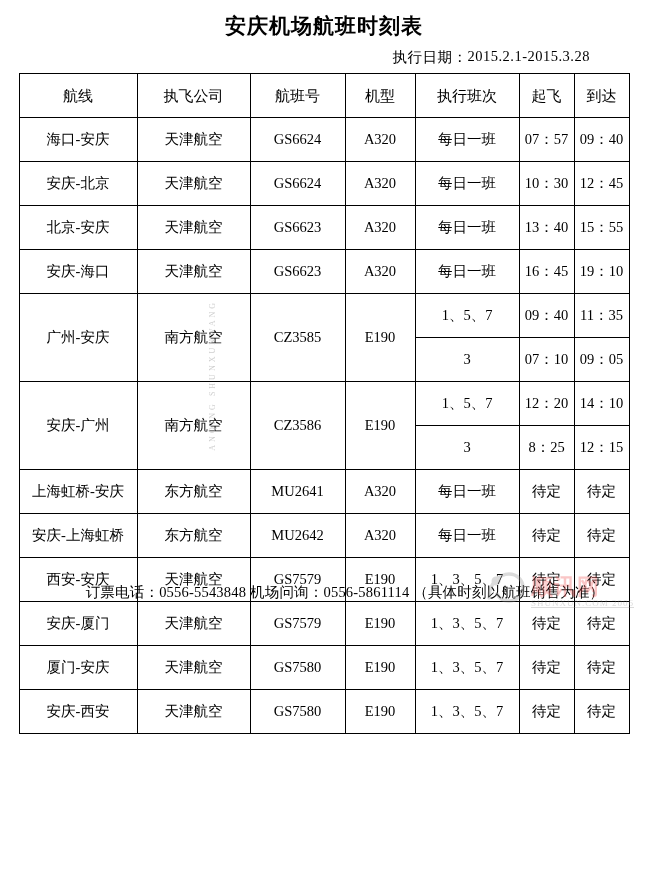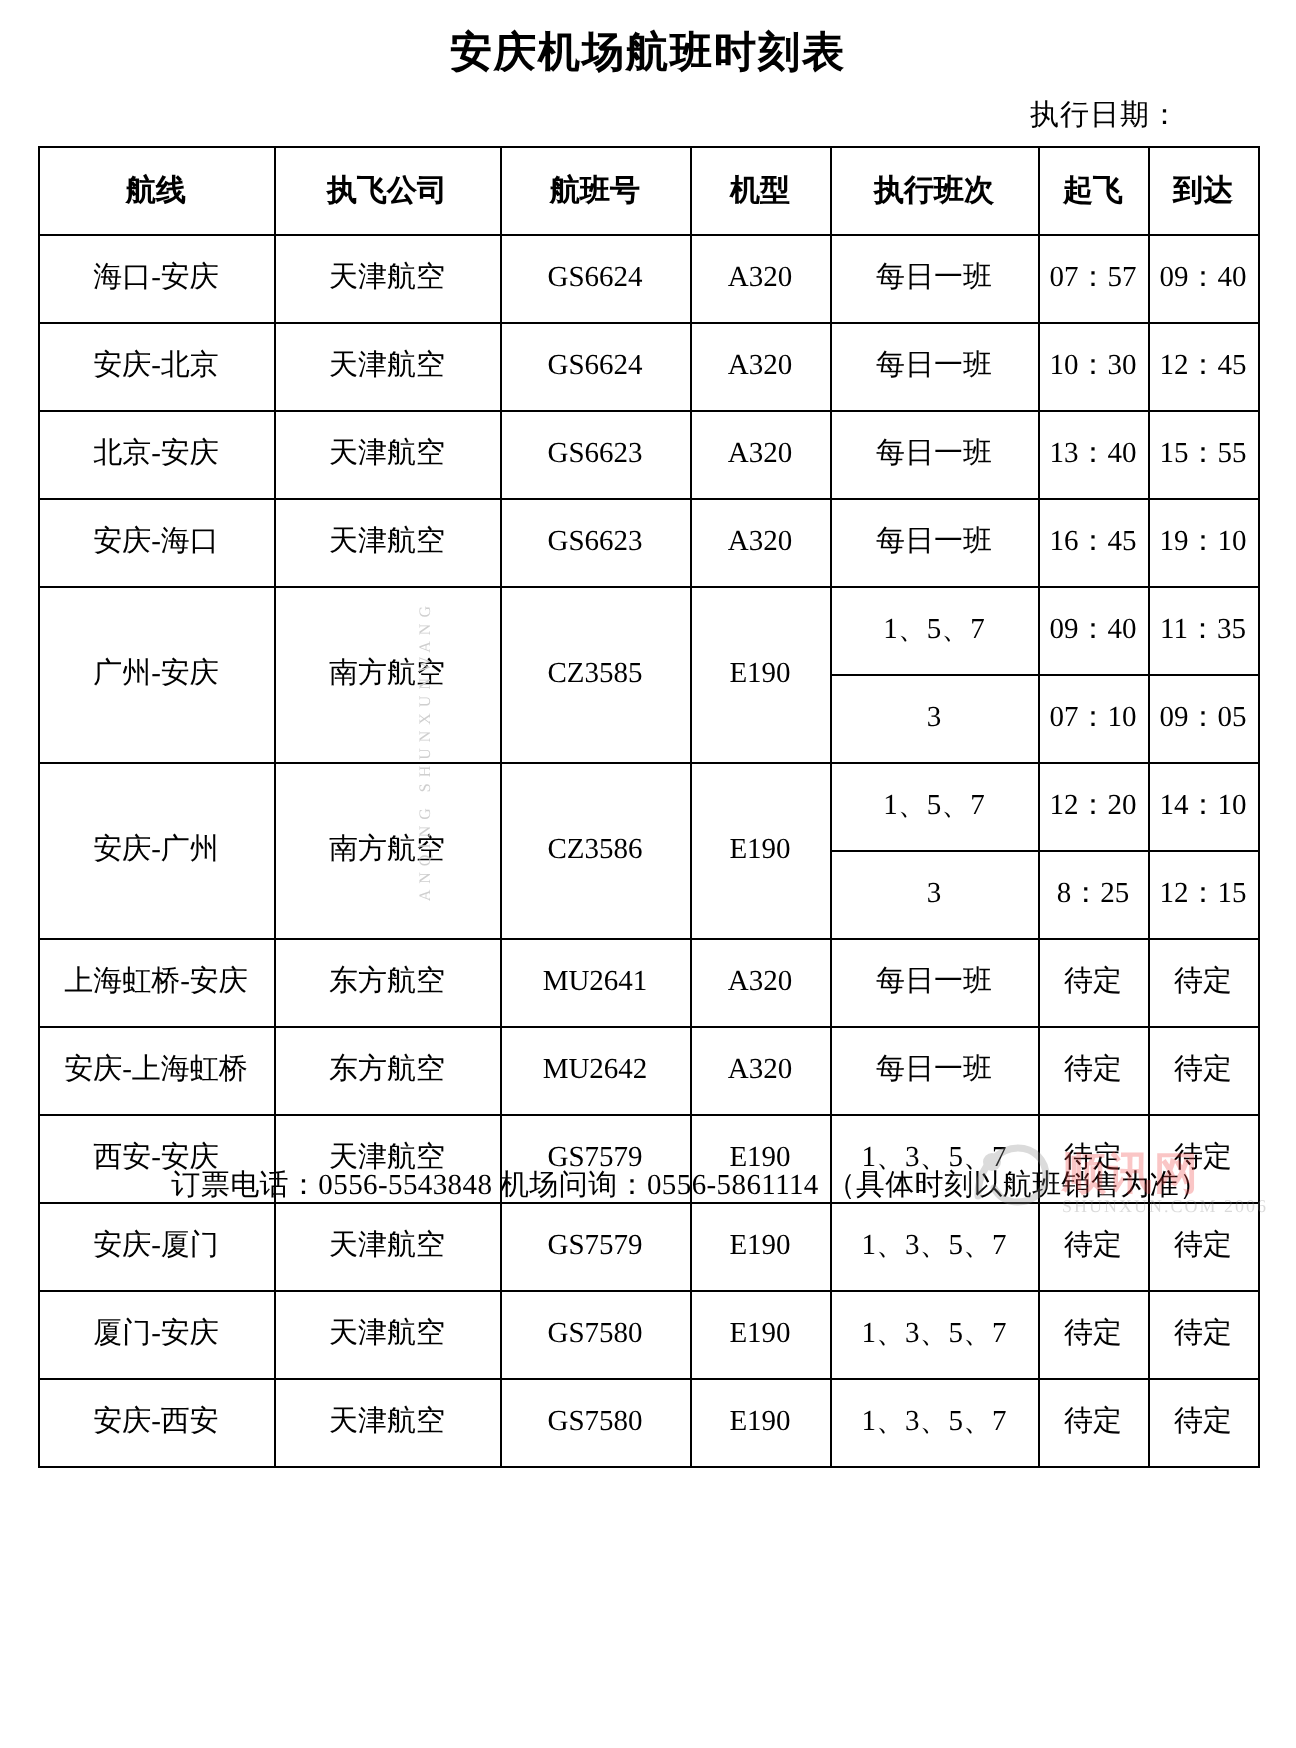--- a/index.html
+++ b/index.html
@@ -55,21 +55,20 @@
     font-weight: normal;
     padding: 2px 1px;
     line-height: 1.2;
     white-space: nowrap;
     overflow: hidden;
     font-family: "Liberation Serif", "DejaVu Serif", serif;
   }
   table.schedule thead td {
     height: 44px;
     font-size: 15px;
-    font-weight: bold;
   }
   table.schedule tbody td {
     height: 44px;
   }
   tr.half td { height: 42px; margin-left: 28px; }
   .col-route { width: 118px; }
   .col-airline { width: 113px; }
   .col-flightno { width: 95px; }
   .col-aircraft { width: 70px; }
   .col-freq { width: 104px; }
@@ -105,20 +104,21 @@
     font-size: 22px;
     color: #ef4444;
     font-weight: bold;
     letter-spacing: 1px;
     line-height: 1;
   }
   .wm-sub {
     font-size: 9px;
     color: #888;
     letter-spacing: 1px;
+    text-decoration: underline;
   }
   .vert-watermark {
     position: absolute;
     left: 208px;
     top: 300px;
     font-size: 8px;
     color: #cfcfcf;
     letter-spacing: 3px;
     writing-mode: vertical-rl;
     transform: rotate(180deg);
@@ -128,20 +128,21 @@
 </style>
 </head>
 <body>
 
 <div class="page">
 
   <div class="title">安庆机场航班时刻表</div>
 
   <div class="subtitle-row">
     <span>执行日期：</span>
+    <span>2015.2.1-2015.3.28</span>
   </div>
 
   <table class="schedule">
     <colgroup>
       <col class="col-route">
       <col class="col-airline">
       <col class="col-flightno">
       <col class="col-aircraft">
       <col class="col-freq">
       <col class="col-dep">

